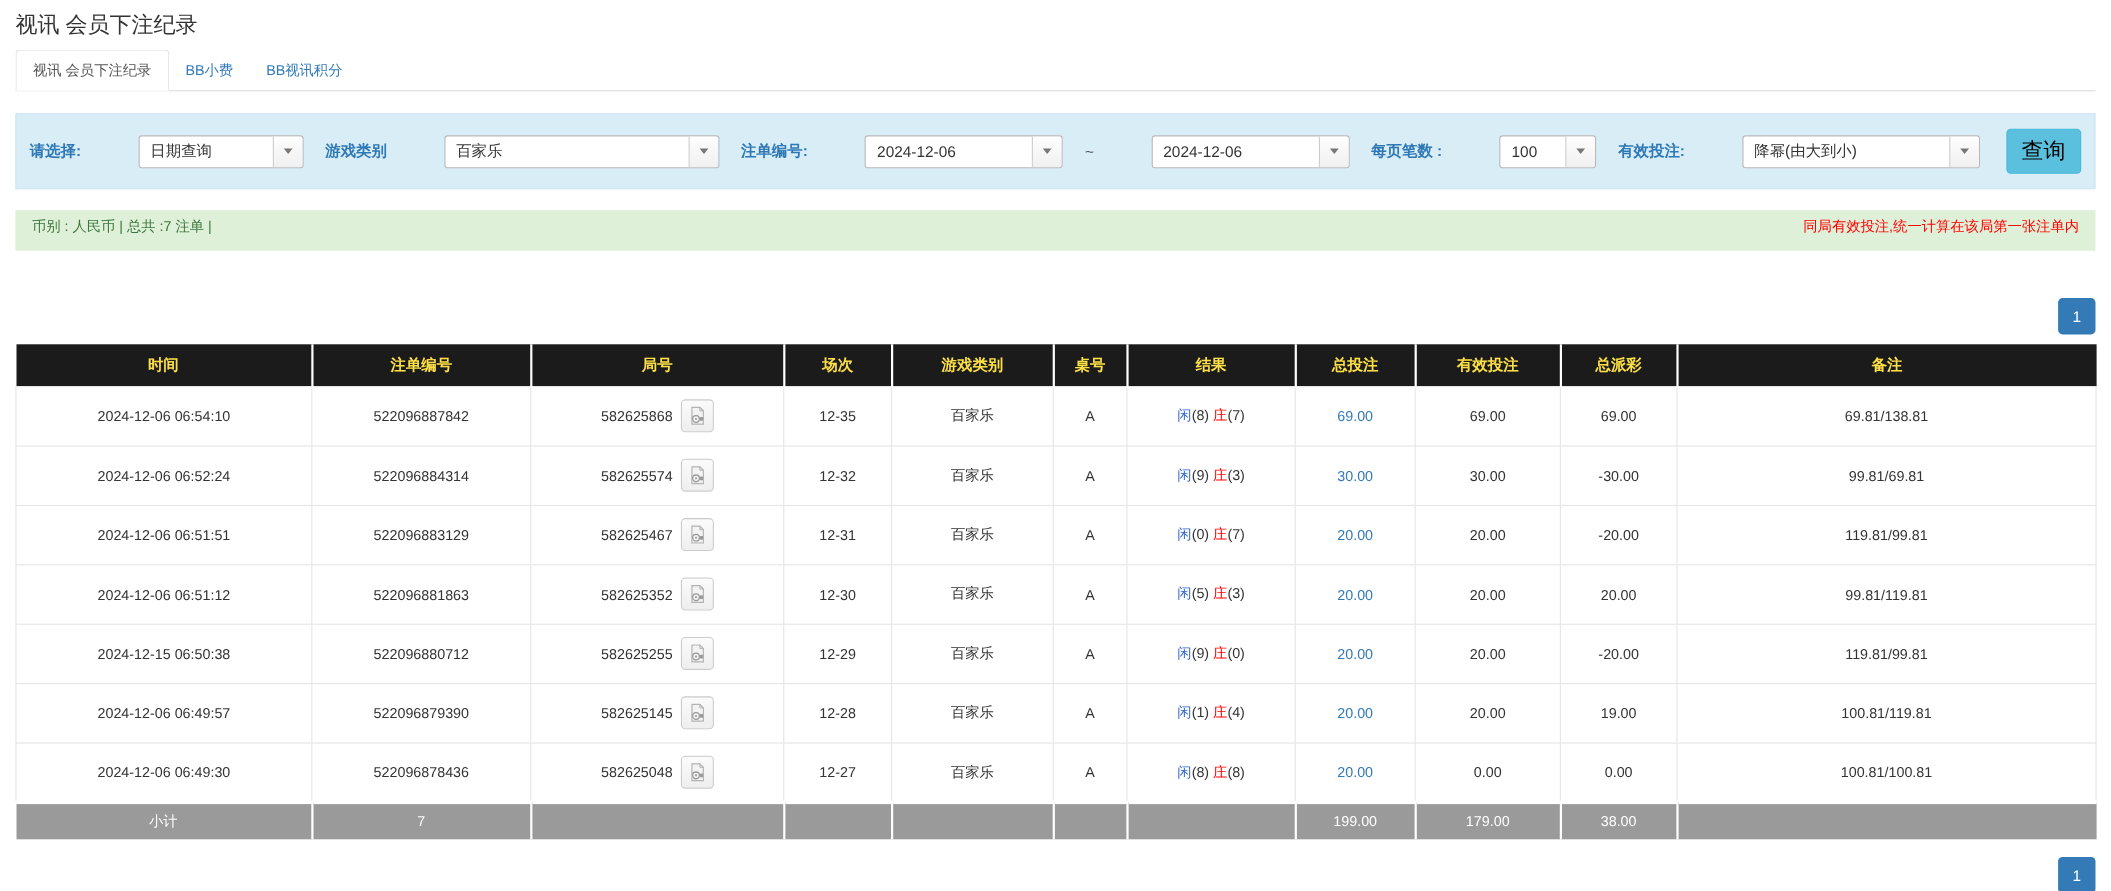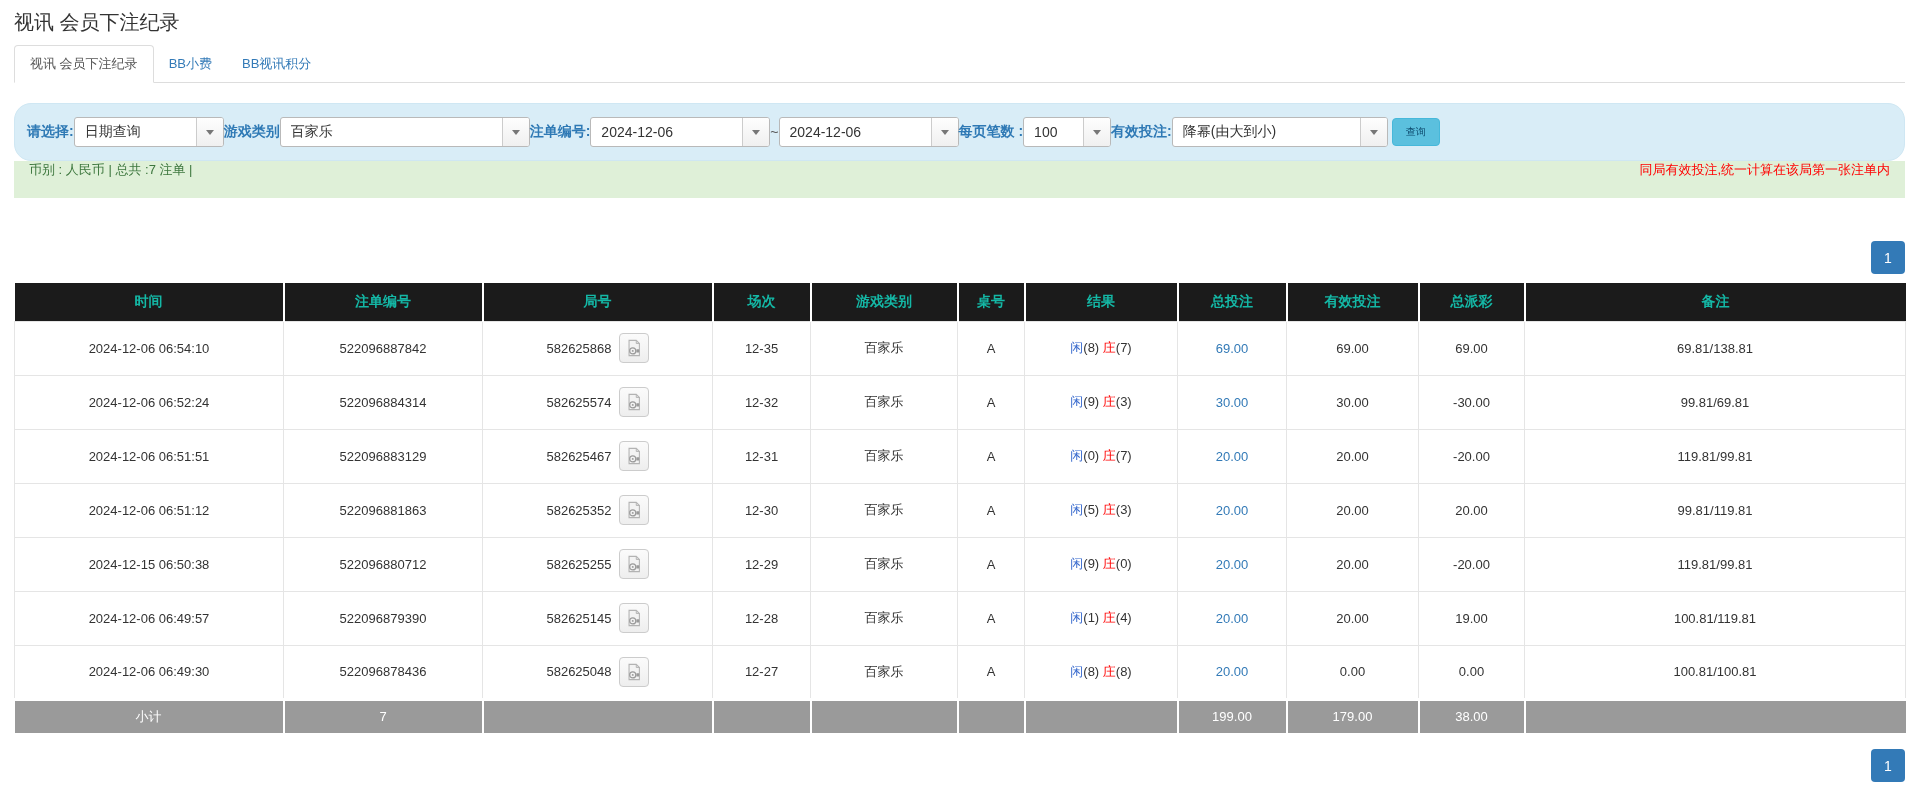--- a/index.html
+++ b/index.html
@@ -9,48 +9,48 @@
 
   .page-title { font-size: 20px; font-weight: 400; color: #333; margin: 9px 0 9px 0; }
 
   
   .tabs { display: flex; align-items: flex-end; border-bottom: 1px solid #ddd; }
   .tab { padding: 9px 15px; font-size: 13px; white-space: nowrap; }
   .tab.active { background: #fff; border: 1px solid #ddd; border-bottom: 1px solid #fff; border-radius: 4px 4px 0 0; margin-bottom: -1px; color: #555; }
   .tab.link { color: #337ab7; cursor: pointer; }
 
   
-  .filter-bar { margin-top: 20px; background: #d9edf7; border: 1px solid #cfe7f3; border-radius: 17px; padding: 13px 12px; display: flex; align-items: center; gap: 0; }
+  .filter-bar { margin-top: 20px; background: #d9edf7; border: 1px solid #cfe7f3; border-radius: 0; padding: 13px 12px; display: flex; align-items: center; gap: 20px; }
   .filter-label { color: #2e79b5; font-weight: bold; font-size: 14px; white-space: nowrap; }
   .tilde { color: #555; font-size: 14px; }
-  .combo { background: #fff; border: 1px solid #b9b9b9; border-radius: 3px; height: 30px; display: inline-flex; align-items: center; overflow: hidden; cursor: pointer; }
+  .combo { background: #fff; border: 1px solid #b9b9b9; border-radius: 3px; height: 30px; display: inline-flex; align-items: center; overflow: hidden; cursor: pointer; margin-left: 32px; }
   .combo-text { padding: 0 10px; flex: 1; font-size: 14px; color: #333; white-space: nowrap; overflow: hidden; }
   .combo-arrow { width: 27px; align-self: stretch; border-left: 1px solid #ccc; background: linear-gradient(#fefefe, #f0f0f0); display: flex; align-items: center; justify-content: center; }
   .arrow-down { width: 0; height: 0; border-left: 4px solid transparent; border-right: 4px solid transparent; border-top: 5px solid #777; }
   .w-select { width: 150px; }
   .w-game { width: 250px; }
   .w-date { width: 180px; }
   .w-size { width: 88px; }
   .w-sort { width: 216px; }
-  .btn-query { background: #5bc0de; border: 1px solid #46b8da; color: #0c4a6e; border-radius: 4px; font-size: 10px; padding: 6px 13px; cursor: pointer; margin-left: 4px; }
-
-  
-  .summary-bar { background: #dff0d8; height: 37px; display: flex; align-items: flex-start; justify-content: space-between; padding: 0 15px; font-size: 13px; }
+  .btn-query { background: #5bc0de; border: 1px solid #46b8da; color: #000000; border-radius: 4px; font-size: 20px; padding: 6px 13px; cursor: pointer; margin-left: 4px; }
+
+  
+  .summary-bar { margin-top: 19px; background: #dff0d8; height: 37px; display: flex; align-items: flex-end; justify-content: space-between; padding: 13px 15px; font-size: 13px; }
   .summary-left { color: #3c763d; }
   .summary-right { color: #ff0000; }
 
   
   .pagination { display: flex; justify-content: flex-end; width: 1891px; }
   .pagination.top { margin-top: 43px; margin-bottom: 9px; }
   .pagination.bottom { margin-top: 16px; }
   .page-btn { min-width: 34px; height: 33px; background: #337ab7; border-radius: 4px; color: #fff; font-size: 14px; display: flex; align-items: center; justify-content: center; cursor: pointer; }
 
   
   table.records { border-collapse: collapse; table-layout: fixed; width: 1891px; font-size: 13px; }
-  table.records thead th { background: #1b1b1b; color: #14b8a6; font-size: 14px; font-weight: bold; height: 38px; text-align: center; border-right: 2px solid #fff; }
+  table.records thead th { background: #1b1b1b; color: #fde047; font-size: 14px; font-weight: bold; height: 38px; text-align: center; border-right: 2px solid #fff; }
   table.records thead th:last-child { border-right: none; }
   table.records tbody td { height: 54px; background: #fff; text-align: center; color: #333; border: 1px solid #e5e5e5; }
   table.records tr.foot td { background: #9a9a9a; color: #fff; height: 34px; text-align: center; border-right: 2px solid #fff; border-top: 3px solid #fff; border-bottom: none; border-left: none; }
   table.records tr.foot td:last-child { border-right: none; }
   .blue-link { color: #337ab7; cursor: pointer; }
   .neg { color: #ff0000; }
   .res-player { color: #3366cc; }
   .res-banker { color: #ff0000; }
   .res-pts { color: #333; }
   .round-wrap { display: flex; align-items: center; justify-content: center; gap: 7px; }

